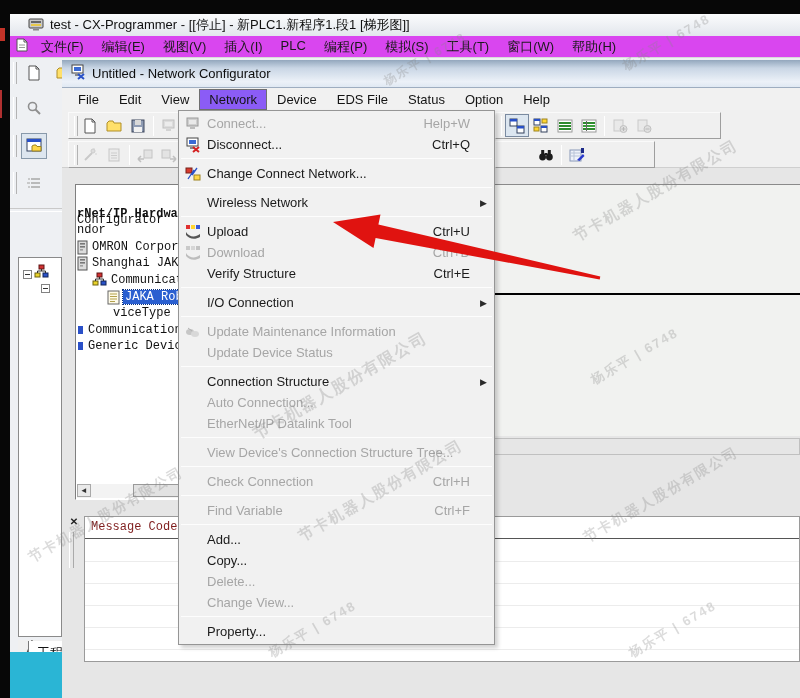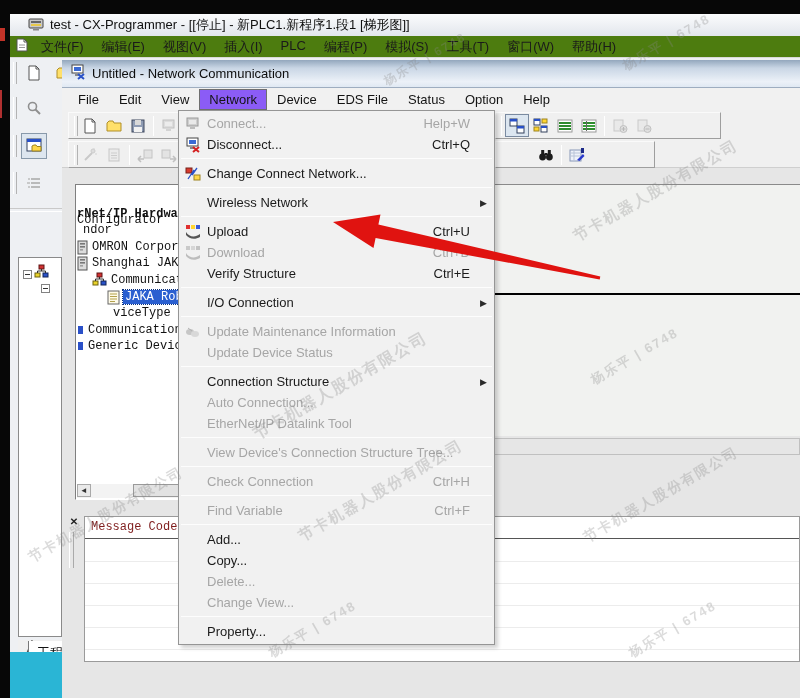--- a/index.html
+++ b/index.html
@@ -3,21 +3,21 @@
 <meta charset="utf-8">
 <style>
   * { margin:0; padding:0; box-sizing:border-box; }
   html,body { width:800px; height:698px; overflow:hidden; }
   body { font-family:"Liberation Sans", sans-serif; }
   #root { position:relative; width:800px; height:698px; background:#070707; overflow:hidden; }
 
   
   #cxp { position:absolute; left:10px; top:14px; width:790px; height:638px; background:#eef0f3; z-index:1; overflow:hidden; }
   #cxp-title { height:22px; background:linear-gradient(180deg,#fbfcfd,#e2e6ec); display:flex; align-items:center; gap:6px; padding-left:18px; font-size:13px; color:#101010; white-space:nowrap; }
-  #cxp-menubar { height:22px; background:#4d7c0f; border-bottom:1px solid #d9d9d9; display:flex; align-items:center; font-size:13px; color:#1a1a1a; padding-left:4px; gap:2px; white-space:nowrap; }
+  #cxp-menubar { height:22px; background:#d946ef; border-bottom:1px solid #d9d9d9; display:flex; align-items:center; font-size:13px; color:#1a1a1a; padding-left:4px; gap:2px; white-space:nowrap; }
   .cxp-menu-item { padding:2px 9px; }
   #cxp-left { position:absolute; left:0; top:44px; width:52px; bottom:0; background:#eef0f3; overflow:hidden; }
   .cxp-toolrow { position:absolute; left:0; width:52px; height:30px; display:flex; align-items:center; }
   .vgrip { width:4px; height:22px; border-left:1px solid #ffffff; border-right:1px solid #b3b3b3; margin-left:3px; flex:none; }
   .tbtn { width:26px; height:26px; margin-left:4px; display:flex; align-items:center; justify-content:center; flex:none; border:1px solid transparent; }
   .tbtn.pressed { border:1px solid #8899aa; background:#dde6ef; }
   #cxp-tree { position:absolute; left:8px; top:199px; width:44px; height:380px; background:#ffffff; border:1px solid #8a8a8a; overflow:hidden; }
   .treenode { position:absolute; display:flex; align-items:center; gap:2px; }
   .expander { width:9px; height:9px; background:#fff; border:1px solid #828282; position:relative; flex:none; }
   .expander::after { content:""; position:absolute; left:1px; right:1px; top:3px; height:1px; background:#333; }
@@ -175,21 +175,21 @@
   <div class="speck" style="left:0;top:90px;width:2px;height:28px;background:#b03030;"></div>
 
   <div id="nc">
     <div id="nc-title">
       <span class="ic" id="nc-app-icon"><svg width="16" height="16" viewBox="0 0 16 16">
             <rect x="2" y="1" width="11" height="8" fill="#fff" stroke="#444"></rect>
             <rect x="4" y="3" width="7" height="4" fill="#3a6ad4"></rect>
             <rect x="5" y="10" width="5" height="2" fill="#888"></rect>
             <path d="M8 10 L14 15 M14 10 L8 15" stroke="#2a52c8" stroke-width="2"></path>
           </svg></span>
-      <span>Untitled - Network Communication</span>
+      <span>Untitled - Network Configurator</span>
     </div>
     <div id="nc-menubar">
         <span class="nc-menu-item">File</span>
         <span class="nc-menu-item">Edit</span>
         <span class="nc-menu-item">View</span>
         <span class="nc-menu-item active">Network</span>
         <span class="nc-menu-item">Device</span>
         <span class="nc-menu-item">EDS File</span>
         <span class="nc-menu-item">Status</span>
         <span class="nc-menu-item">Option</span>
@@ -332,21 +332,21 @@
     </div>
     <div id="nc-client">
       <div id="nc-tree-panel">
         <div id="nc-tree-rows">
             <div class="nct-row" style="top: 4px; left: 1px; margin-top: 23px;">
               <span>Configurator</span>
             </div>
             <div class="nct-row" style="top: 21px; left: 1px;">
               <span style="font-weight: bold;">rNet/IP Hardwar</span>
             </div>
-            <div class="nct-row" style="top: 37px; left: 7px;">
+            <div class="nct-row" style="top: 37px; left: 1px;">
               <span>ndor</span>
             </div>
             <div class="nct-row" style="top: 54px; left: 1px;">
               <span style="margin-right: 3px; display: inline-flex;">
                 <svg width="12" height="15" viewBox="0 0 12 15">
                   <rect x="1" y="1" width="9" height="13" fill="#dcdcdc" stroke="#555"></rect>
                   <rect x="3" y="3" width="5" height="1.6" fill="#787878"></rect>
                   <rect x="3" y="6" width="5" height="1.6" fill="#787878"></rect>
                   <rect x="3" y="9" width="3" height="1.6" fill="#a0a0a0"></rect>
                 </svg>

